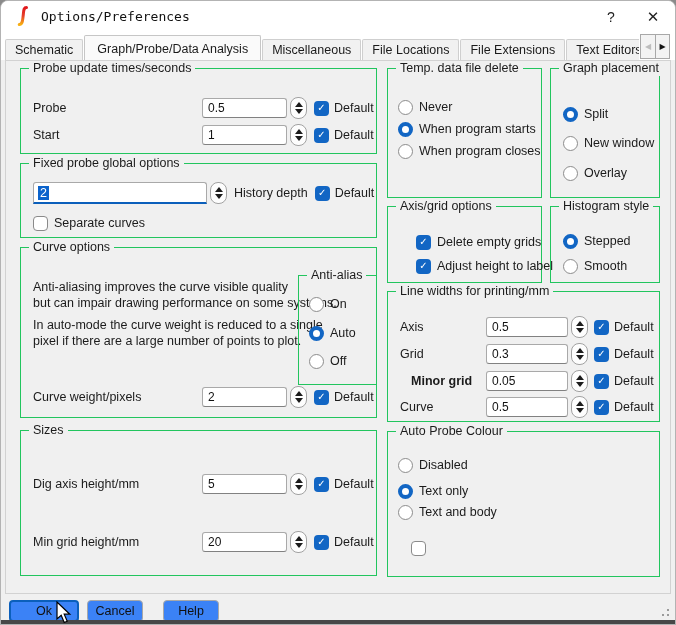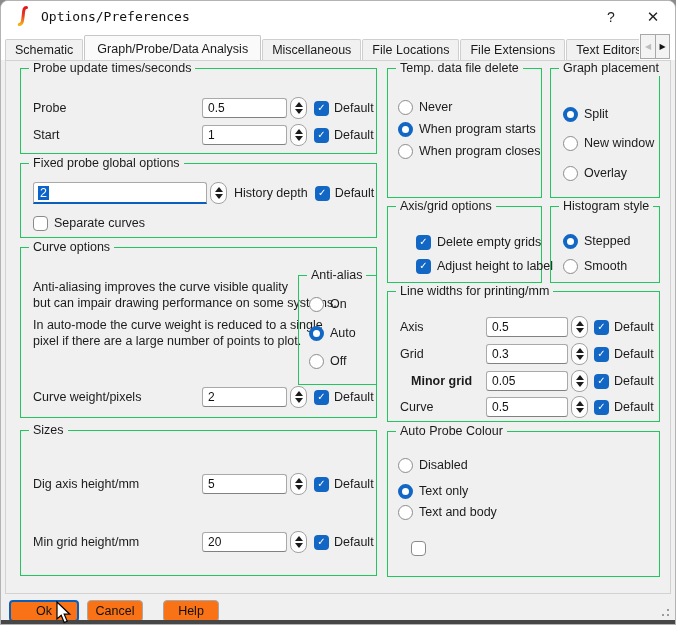--- a/index.html
+++ b/index.html
@@ -43,21 +43,21 @@
   .cb.on { background:#1266c4; color:#fff; font-size:10px; line-height:1; }
   .cb.off { background:#fff; border:1px solid #8a8a8a; }
   .rb { flex:none; width:15px; height:15px; border-radius:50%; background:#fff; }
   .rb.sel { border:4px solid #1266c4; }
   .rb.un { border:1px solid #8c8c8c; }
   .gap5 { margin-left:5px; } .gap6 { margin-left:6px; } .gap7 { margin-left:7px; }
   .hist-input { width:174px; height:22px; background:#fff; border:1px solid #a9a9a9; border-bottom:2px solid #0b5fbb; border-radius:3px 3px 0 0; display:flex; align-items:center; padding:0 4px; }
   .sel-text { background:#0b63cc; color:#fff; padding:0 2px; }
   .para { position:absolute; left:12px; white-space:nowrap; color:#1b1b1b; }
   
-  .btn { position:absolute; top:599px; height:22px; background:#f97316; border:1px solid #a8a8a8; border-radius:4px; display:flex; align-items:center; justify-content:center; font-size:12.5px; color:#111; }
+  .btn { position:absolute; top:599px; height:22px; background:#3b82f6; border:1px solid #a8a8a8; border-radius:4px; display:flex; align-items:center; justify-content:center; font-size:12.5px; color:#111; }
   .btn-ok { left:8px; width:70px; border:2px solid #0b5fbb; }
   .btn-cancel { left:86px; width:56px; }
   .btn-help { left:162px; width:56px; }
   .bottom-strip { position:absolute; left:0; right:0; bottom:0; height:4px; background:#474747; }
   .grip { position:absolute; right:5px; bottom:7px; width:12px; height:12px; }
   .grip i { position:absolute; width:2px; height:2px; background:#9b9b9b; }
   .cursor { position:absolute; left:54px; top:600px; z-index:10; pointer-events:none; }
 </style>
 </head>
 <body>

